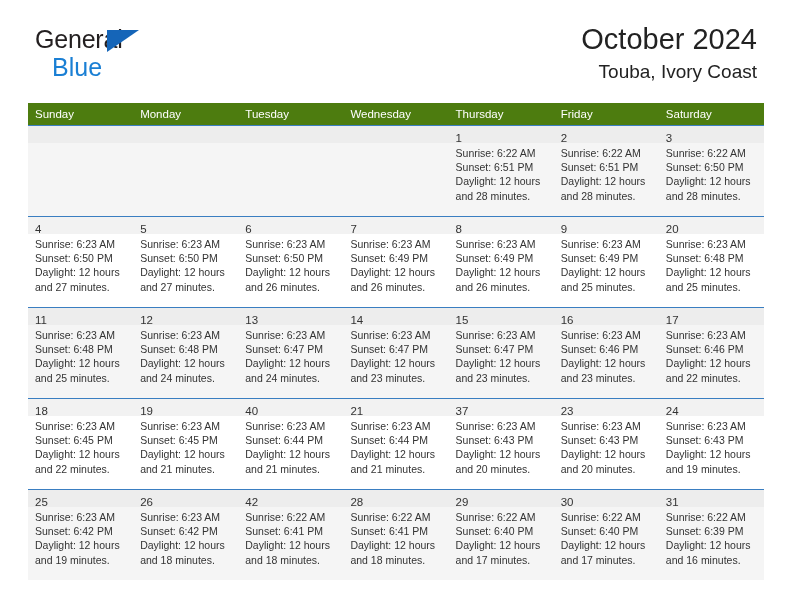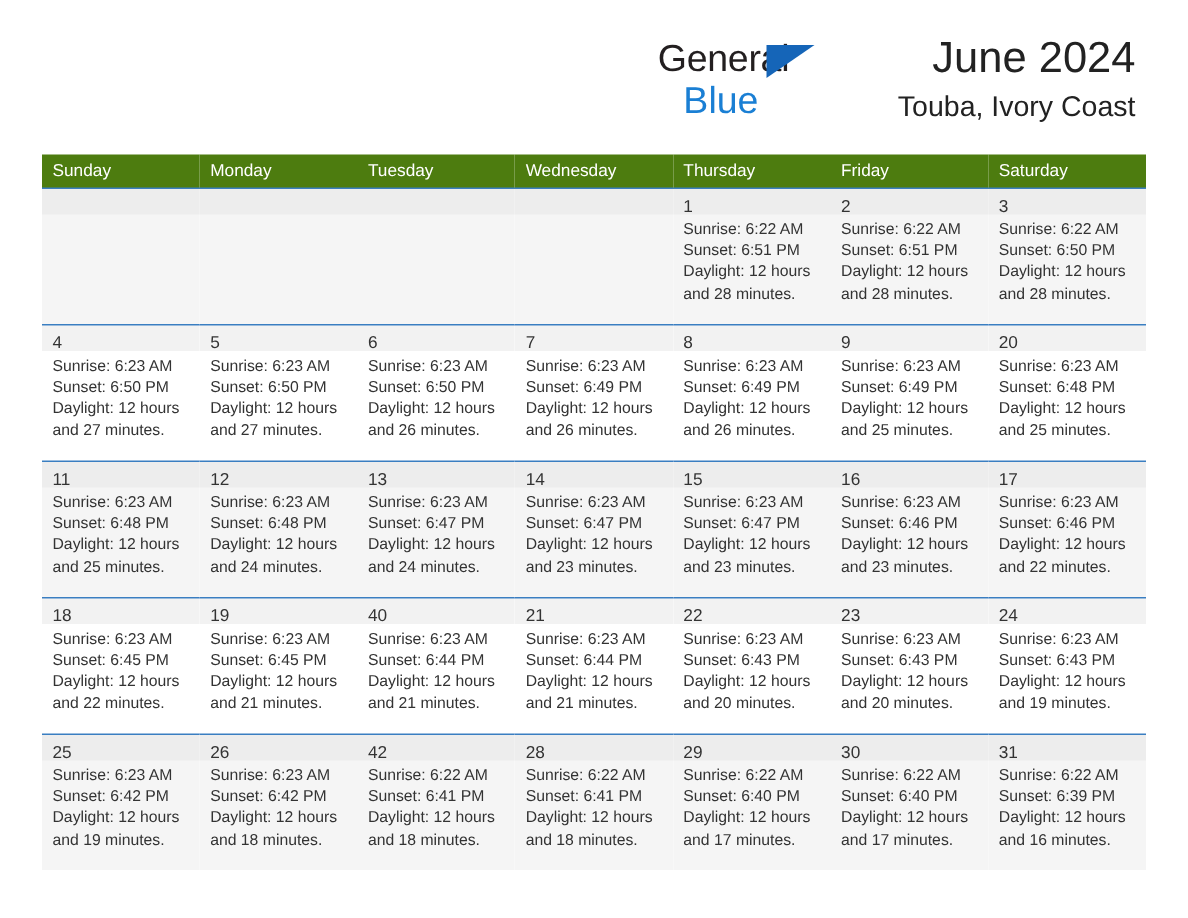--- a/index.html
+++ b/index.html
@@ -25,21 +25,21 @@
   .header {
     position: absolute;
     left: 0;
     top: 0;
     width: 792px;
     height: 100px;
     box-sizing: border-box;
     padding: 0 35px;
     display: flex;
     align-items: flex-start;
-    justify-content: flex-end;
+    justify-content: space-between;
   }
   .brand {
     margin-top: 27px;
     position: relative;
     width: 160px;
     height: 52px;
   }
   .brand-general {
     font-size: 25px;
     line-height: 25px;
@@ -150,21 +150,21 @@
 
   <div class="header">
 
     <div class="brand">
       <span class="brand-general">General</span>
       <span class="brand-triangle"></span>
       <span class="brand-blue">Blue</span>
     </div>
 
     <div class="title-block">
-      <h1 class="cal-title">June 2024</h1>
+      <h1 class="cal-title">October 2024</h1>
       <p class="cal-subtitle">Touba, Ivory Coast</p>
     </div>
 
   </div>
 
   <table class="calendar">
     <thead>
       <tr id="weekday-row">
           <th>Sunday</th>
           <th>Monday</th>
@@ -433,21 +433,21 @@
               <div class="cell-lines">
                 <div class="cell-line">Sunrise: 6:23 AM</div>
                 <div class="cell-line">Sunset: 6:44 PM</div>
                 <div class="cell-line">Daylight: 12 hours</div>
                 <div class="cell-line">and 21 minutes.</div>
               </div>
             </div>
           </td>
           <td>
             <div class="cell-inner">
-              <div class="daynum-bar"><span class="daynum">22</span></div>
+              <div class="daynum-bar"><span class="daynum">37</span></div>
               <div class="cell-lines">
                 <div class="cell-line">Sunrise: 6:23 AM</div>
                 <div class="cell-line">Sunset: 6:43 PM</div>
                 <div class="cell-line">Daylight: 12 hours</div>
                 <div class="cell-line">and 20 minutes.</div>
               </div>
             </div>
           </td>
           <td>
             <div class="cell-inner">

